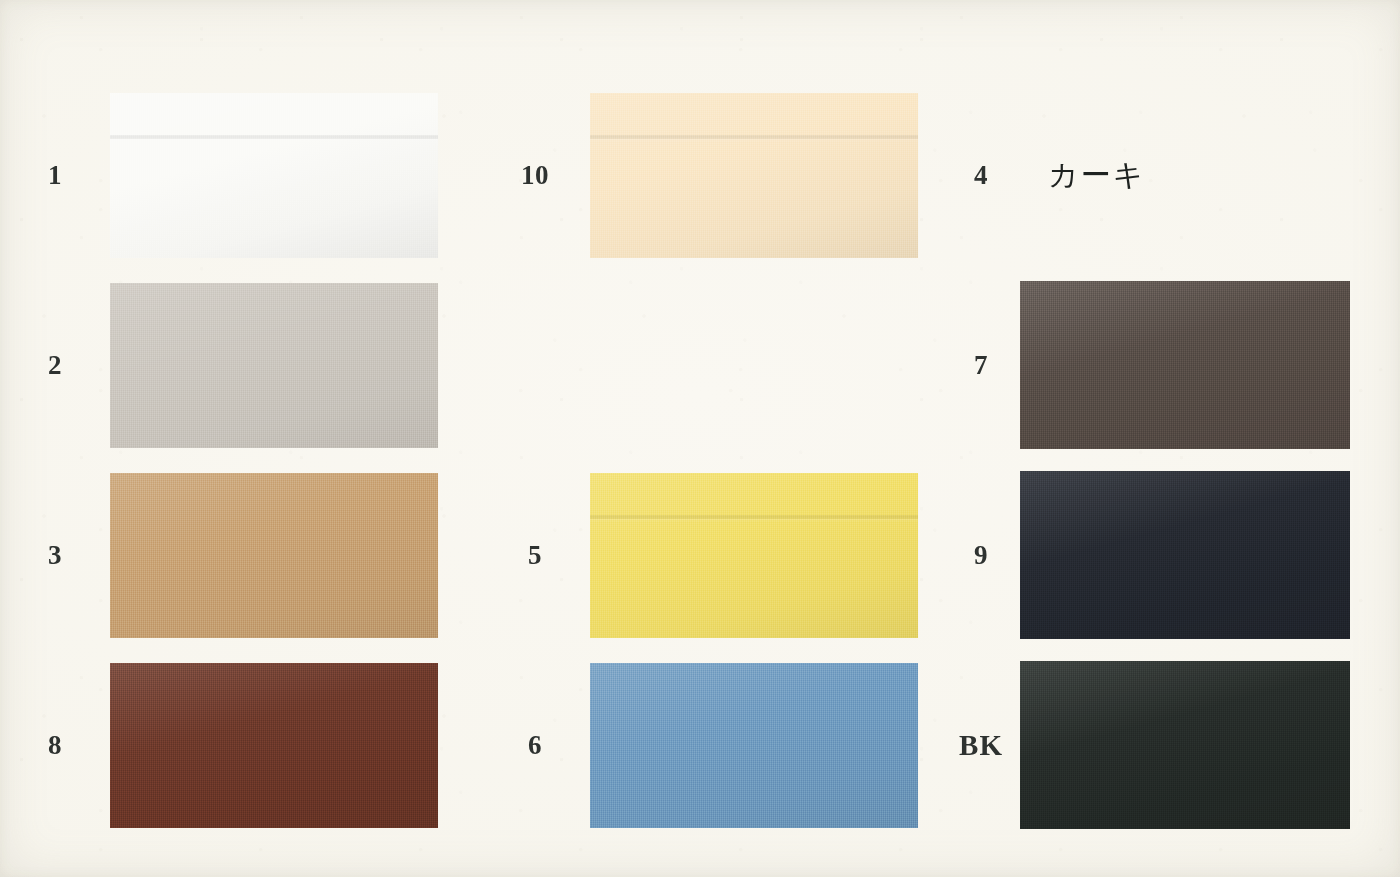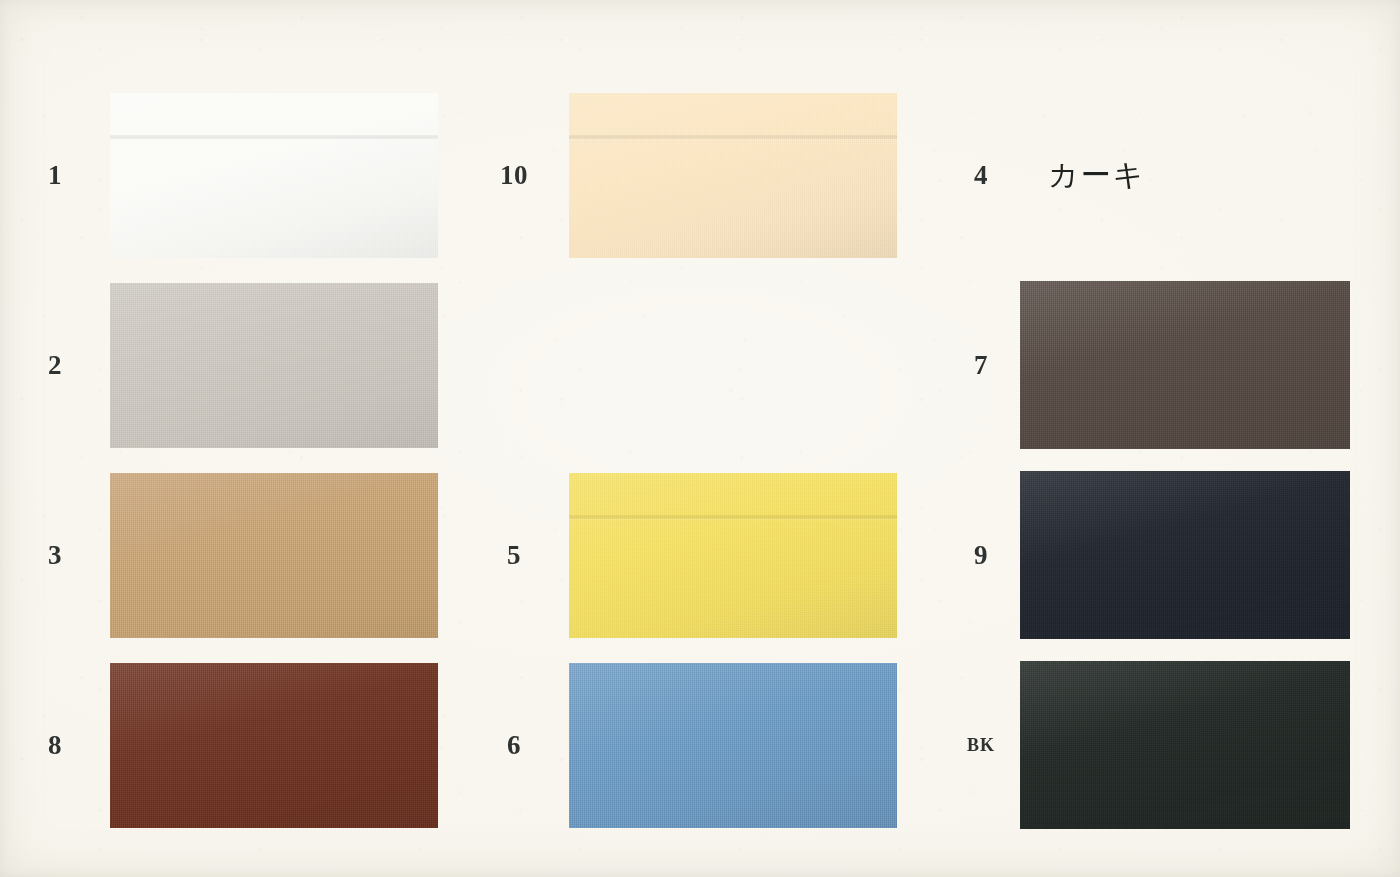--- a/index.html
+++ b/index.html
@@ -53,21 +53,21 @@
       inset 0 0 12px rgba(150,143,125,.10);
   }
 
   
   .column {
     position: absolute;
     top: 0;
     height: 877px;
   }
   #column-1 { left: 0px;   width: 470px; }
-  #column-2 { left: 459px; width: 450px; }
+  #column-2 { left: 480px; width: 450px; }
   #column-3 { left: 920px; width: 480px; }
 
   .swatch-row {
     position: absolute;
     left: 0;
     right: 0;
     height: 190px;
     display: flex;
     align-items: center;
   }
@@ -85,21 +85,21 @@
     font-weight: 700;
     color: #2e3230;
     letter-spacing: .5px;
     user-select: none;
   }
   #column-1 .swatch-label { width: 110px; }
   #column-2 .swatch-label { width: 110px; }
   #column-3 .swatch-label { width: 78px;  margin-left: 22px; }
 
   .swatch-label.code {
-    font-size: 18px;
+    font-size: 29px;
     letter-spacing: 1px;
   }
 
   
   .color-note {
     font-family: Liberation Sans, sans-serif;
     font-size: 30px;
     color: #1e2220;
     margin-left: 28px;
     letter-spacing: 2px;

